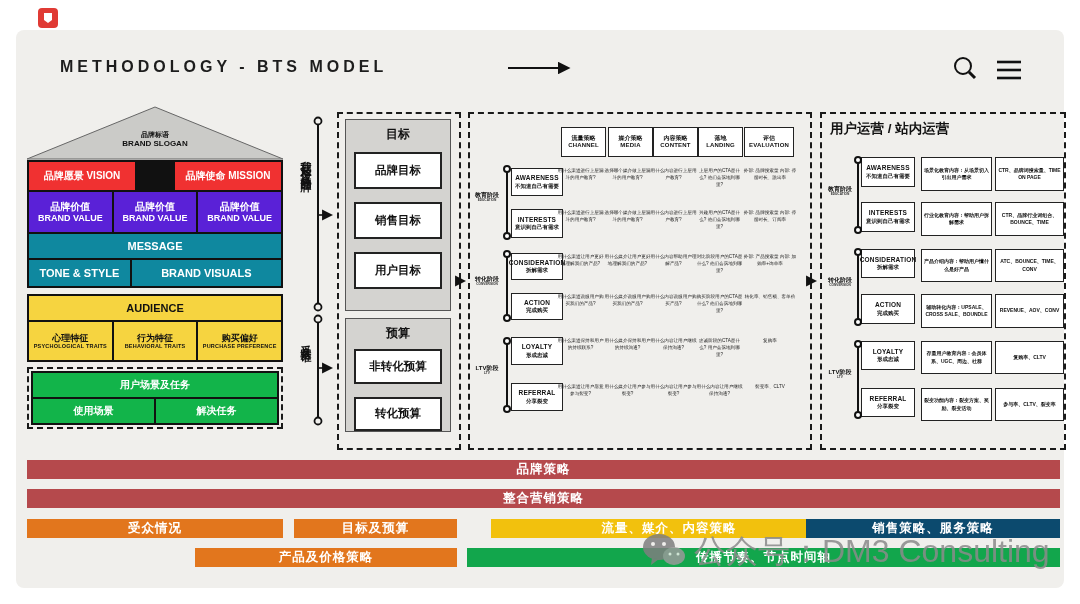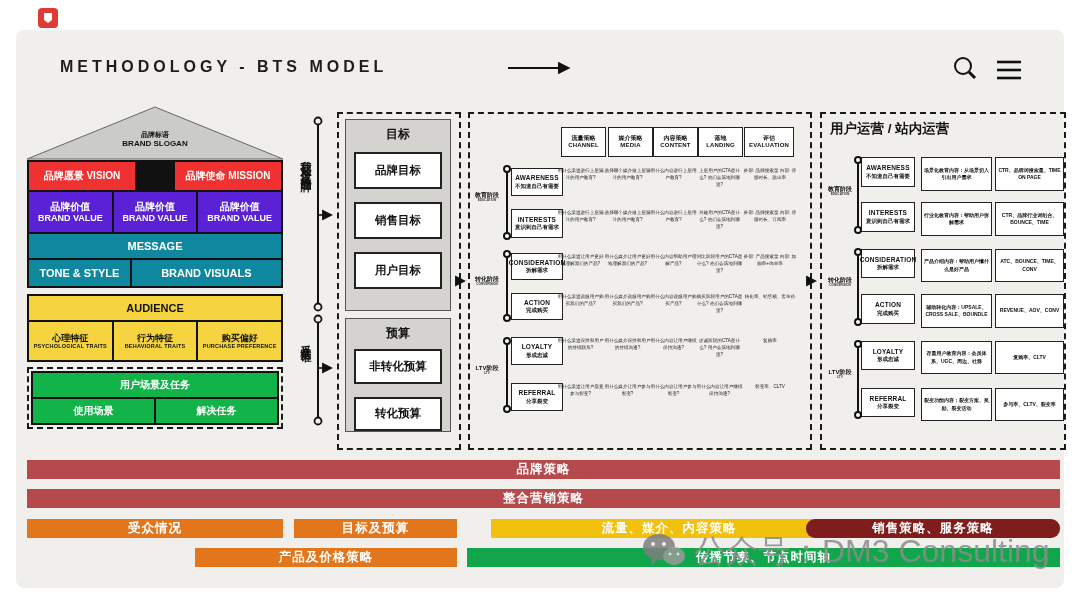--- a/index.html
+++ b/index.html
@@ -44,21 +44,21 @@
   .qcell{position:absolute;font-size:4.6px;line-height:1.5;text-align:center;color:#222;}
   .opbox{position:absolute;background:#fff;border:1.5px solid #222;display:flex;align-items:center;
          justify-content:center;text-align:center;font-weight:bold;font-size:5px;line-height:1.5;padding:2px;}
   .opsttl{font-size:13.5px;font-weight:bold;}
   
   .bar{position:absolute;height:19px;display:flex;align-items:center;justify-content:center;
        color:#fff;font-weight:bold;font-size:12.5px;letter-spacing:1px;}
   .maroon{background:#b5494c;}
   .orange{background:#e2761d;}
   .gold{background:#f2c10d;}
-  .violet{background:#7f1d1d;border-radius:9px;}
+  .violet{background:#0c4a6e;}
   .bgreen{background:#12a64c;}
   .watermark{position:absolute;left:642px;top:530px;display:flex;align-items:center;gap:8px;
              color:#8b8b8b;opacity:.85;font-size:32px;font-weight:400;white-space:nowrap;}
 </style>
 </head>
 <body>
 
 <div class="canvas">
   <div class="abs slide"></div>
 

